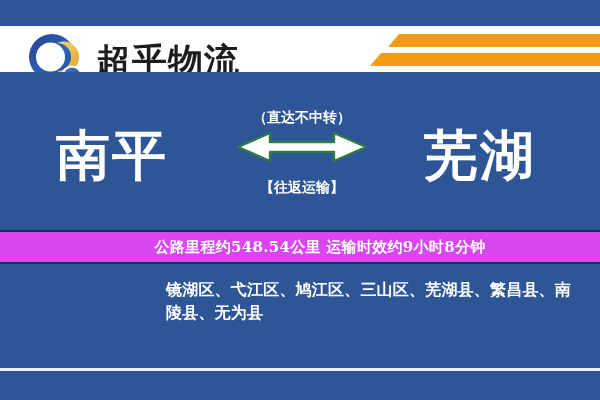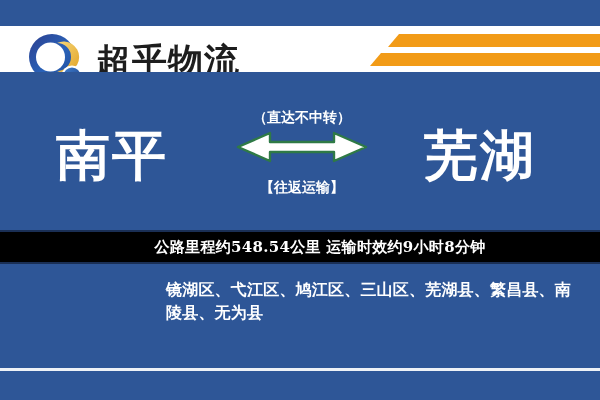--- a/index.html
+++ b/index.html
@@ -121,21 +121,21 @@
     height: 34px;
   }
   #arrow-wrap svg { display: block; margin: 0 auto; }
   #route-note-bottom { margin-top: 16px; }
 
   
   #info-bar {
     position: absolute;
     left: 0; top: 230px;
     width: 600px; height: 34px;
-    background: #000000;
+    background: #d946ef;
     border-top: 2px solid #1a2f55;
     border-bottom: 2px solid #1a2f55;
     box-sizing: border-box;
     display: flex;
     align-items: center;
     justify-content: center;
     padding-left: 40px;
   }
   #info-bar-text {
     font-family: "DejaVu Serif", "Liberation Serif", serif;

